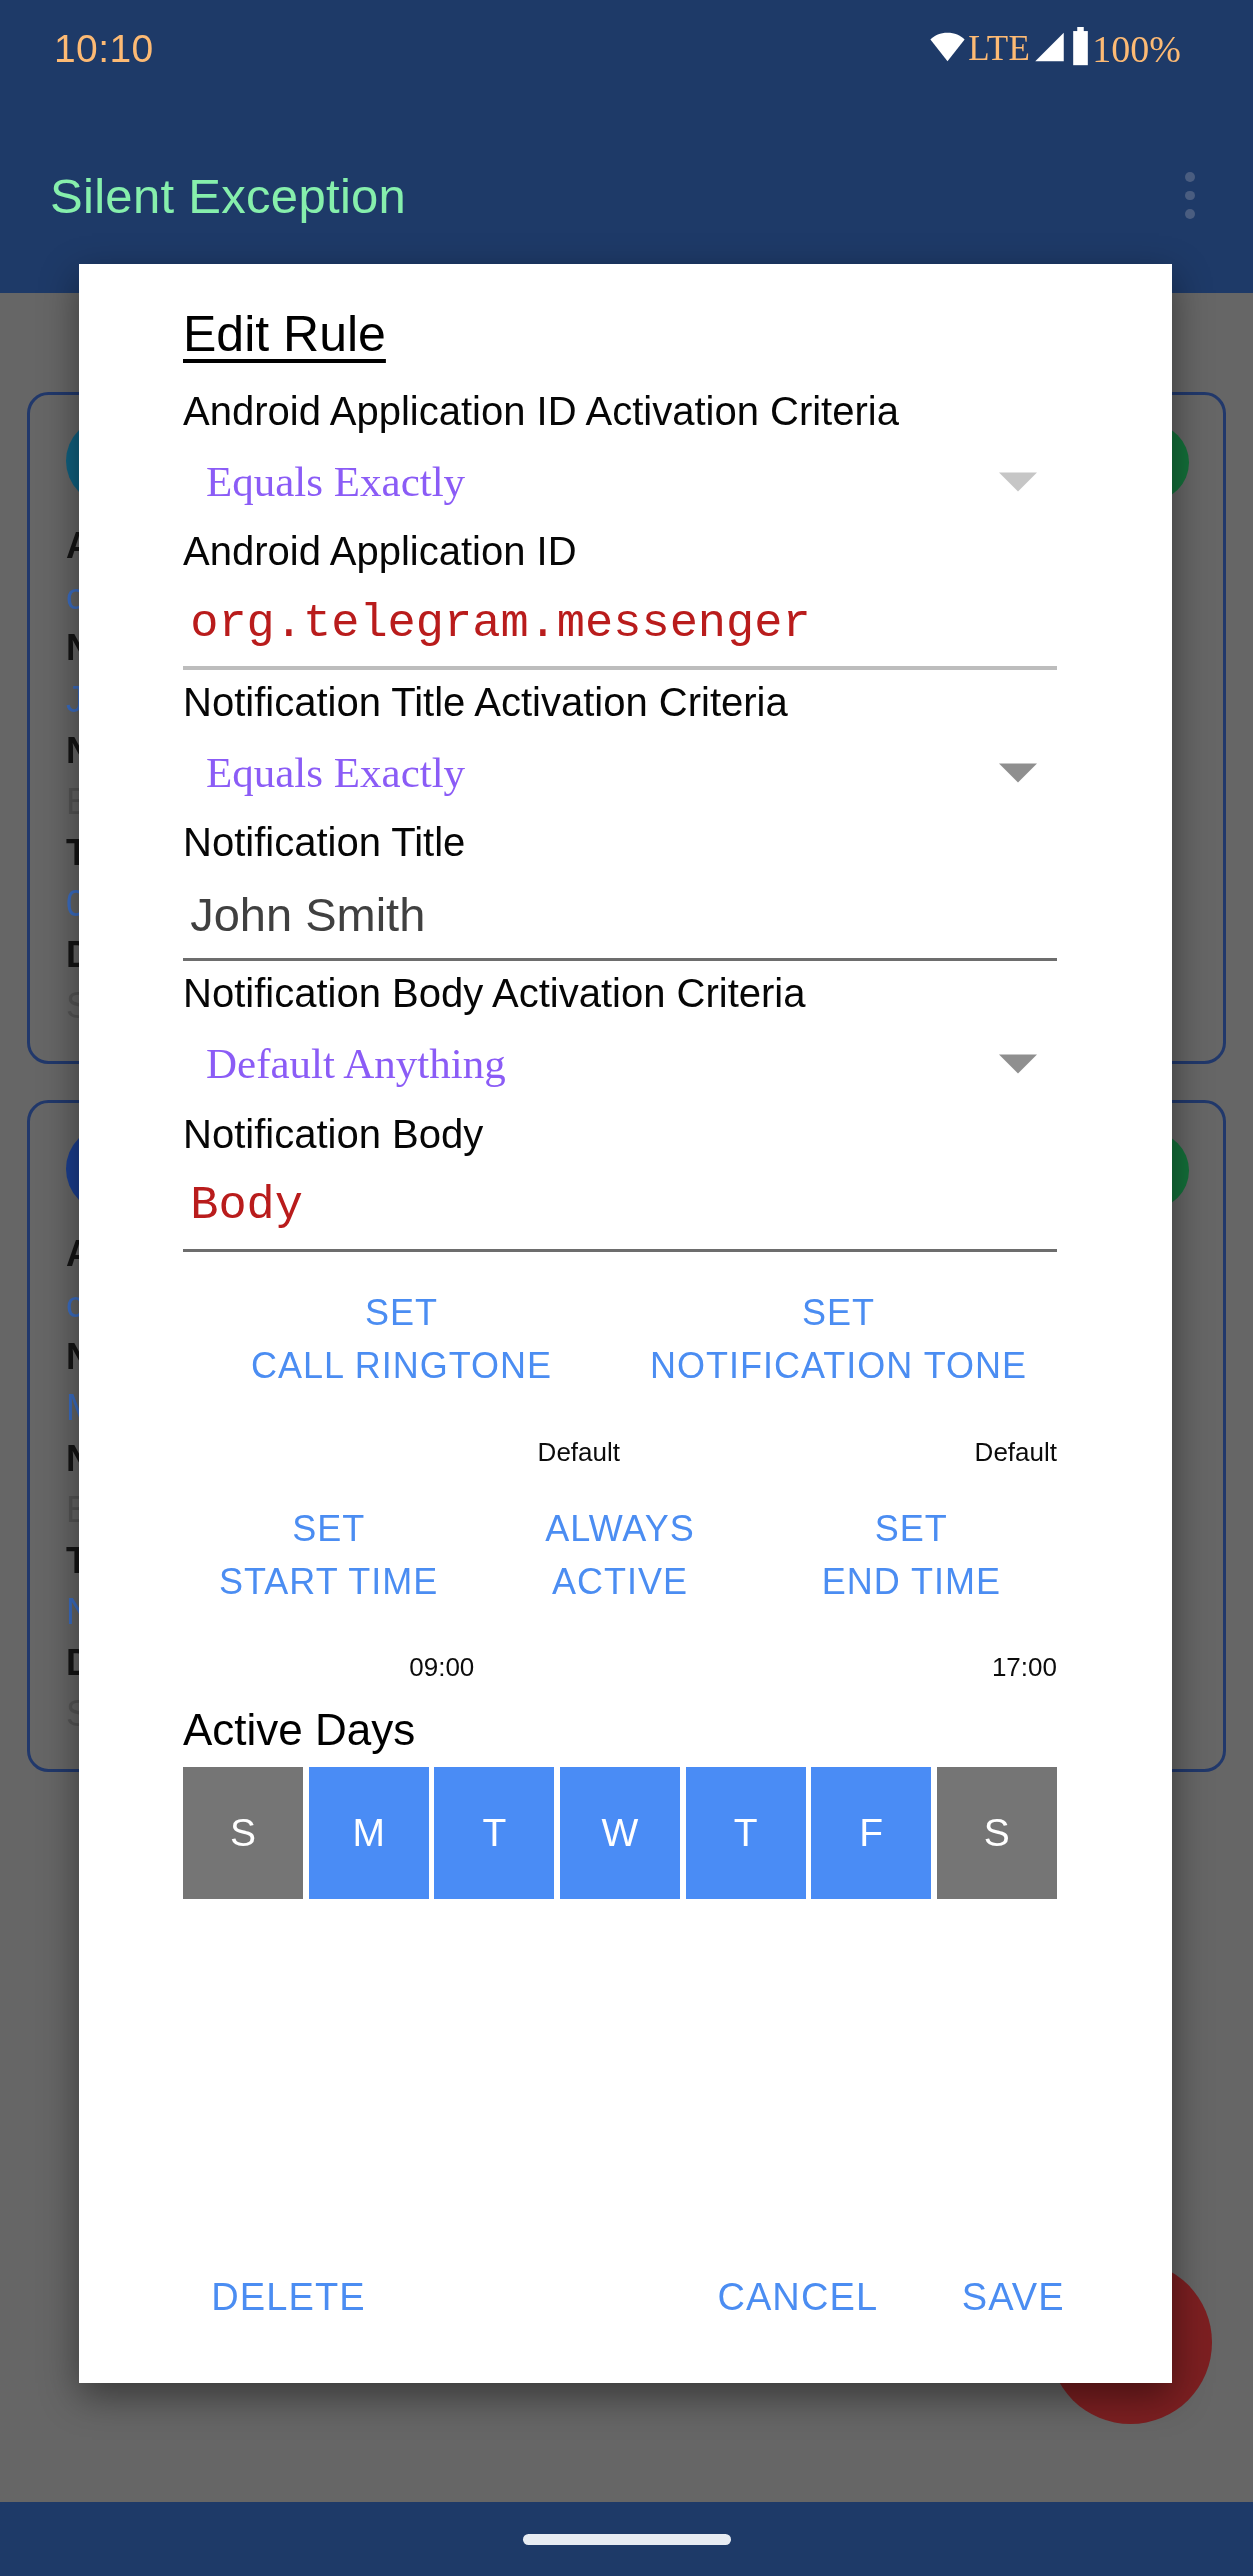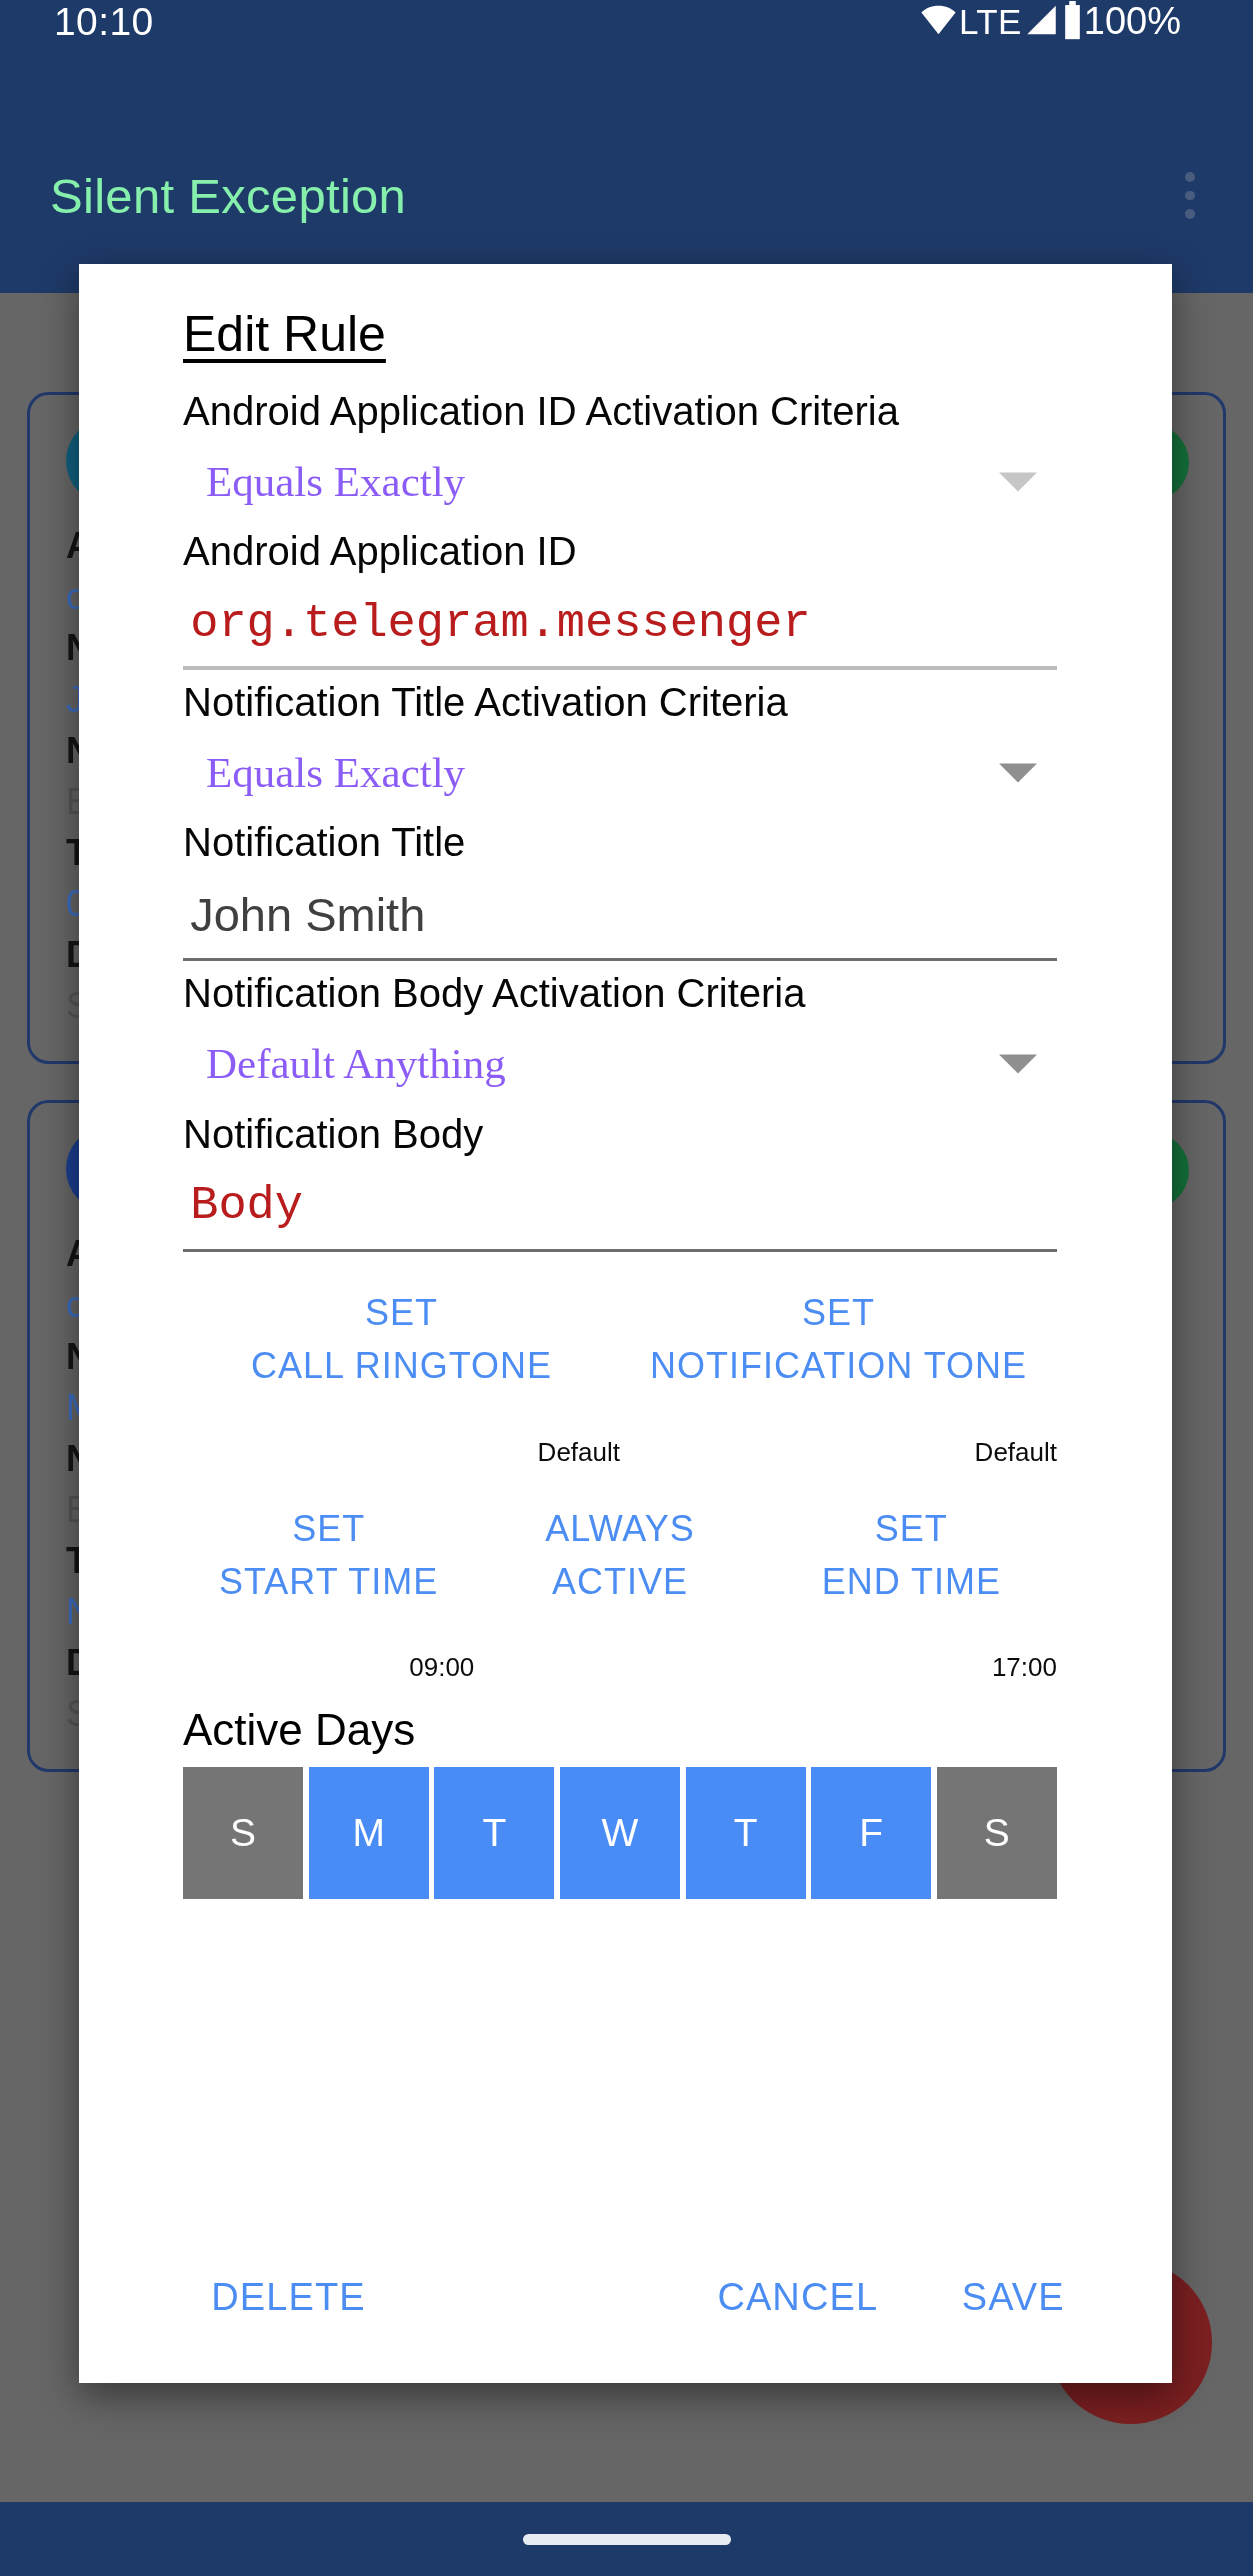--- a/index.html
+++ b/index.html
@@ -20,32 +20,33 @@
   }
 
   
   #status-bar {
     position: absolute;
     top: 0; left: 0;
     width: 1224px;
     height: 97px;
     background: #1e3a68;
     display: flex;
-    align-items: flex-start;
+    align-items: center;
     justify-content: space-between;
     padding: 0 43px 0 54px;
-    color: #ffffff;
+    color: #fdba74;
   }
   #status-bar .clock {
     font-size: 39px;
     letter-spacing: 0.4px;
   }
   .status-right {
     display: flex;
     align-items: center;
+    font-family: Liberation Serif, serif;
   }
   .status-right .lte {
     font-size: 35px;
     letter-spacing: 0.4px;
   }
   .status-right .pct {
     font-size: 38px;
     letter-spacing: 0px;
   }
   .ic { display: block; }

